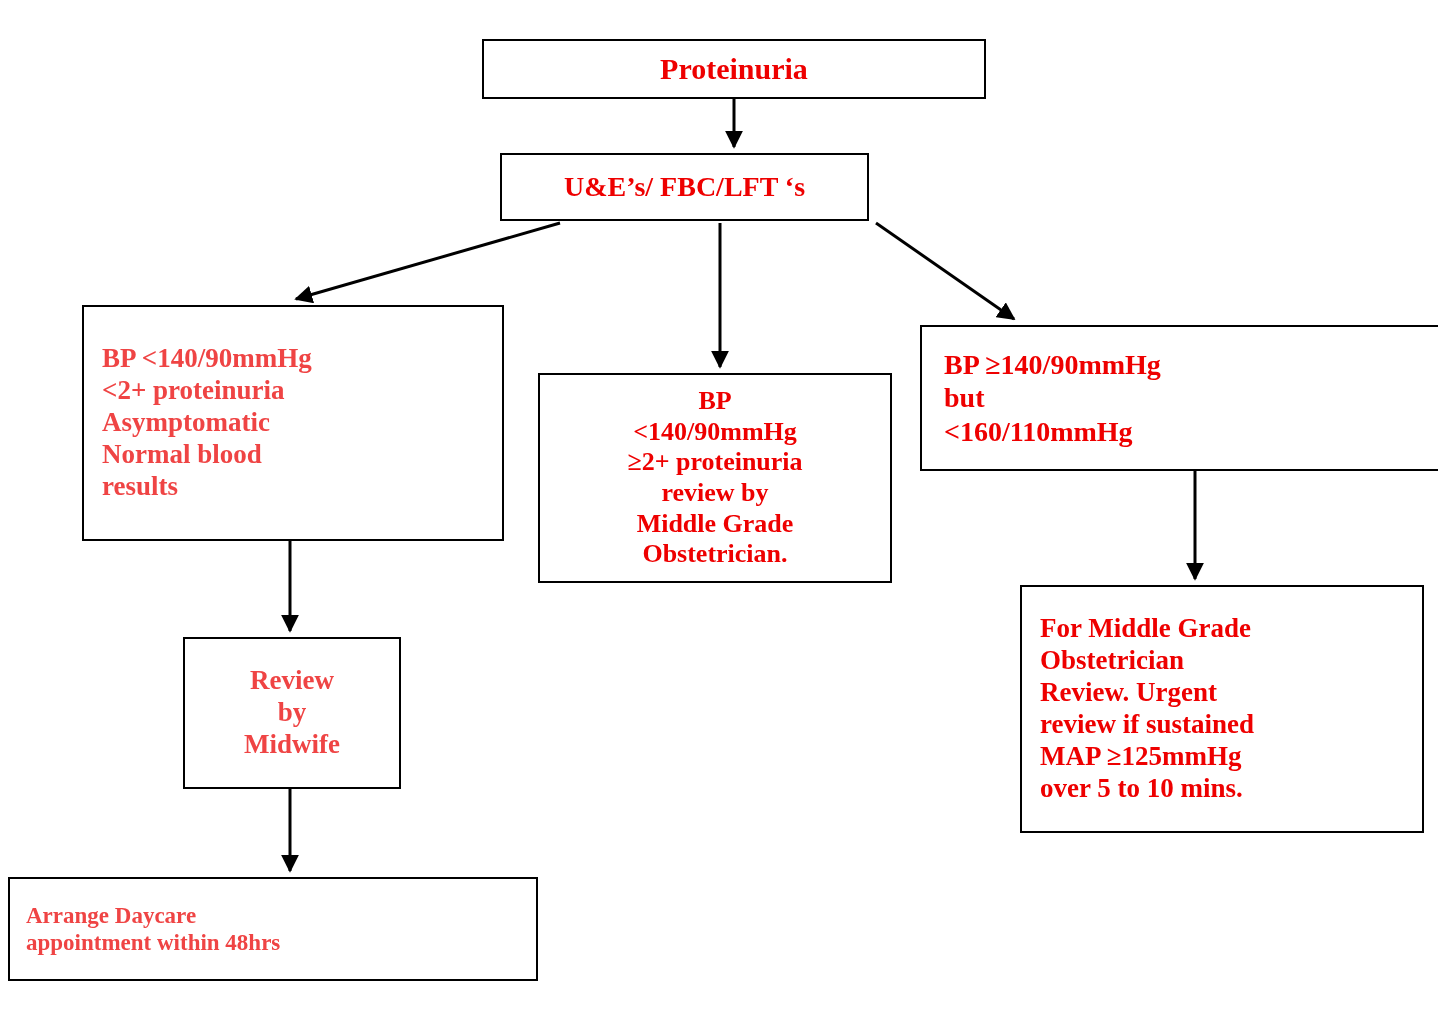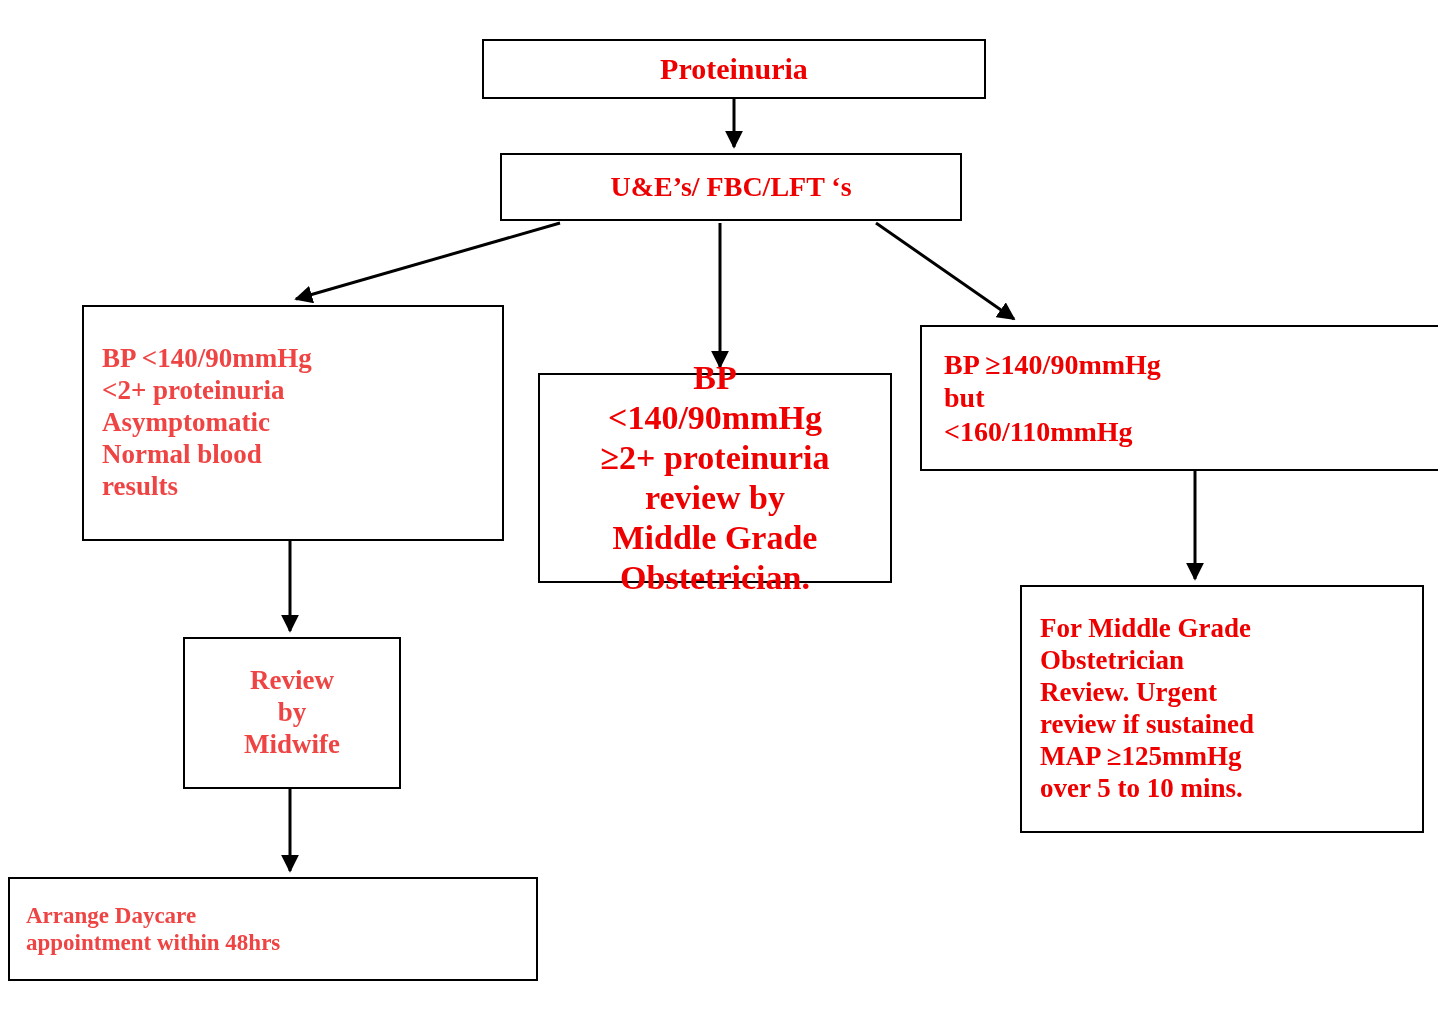--- a/index.html
+++ b/index.html
@@ -35,23 +35,23 @@
     position: absolute;
     left: 0;
     top: 0;
     width: 1438px;
     height: 1014px;
     pointer-events: none;
   }
 
   
   #n-proteinuria   { left: 482px;  top: 4px;   width: 504px; height: 60px;  font-size: 30px; padding: 0 10px; }
-  #n-bloods        { left: 500px;  top: 118px; width: 462px; height: 68px;  font-size: 28px; padding: 0 10px; }
+  #n-bloods        { left: 500px;  top: 118px; width: 369px; height: 68px;  font-size: 28px; padding: 0 10px; }
   #n-mild          { left: 82px;   top: 270px; width: 422px; height: 236px; font-size: 27px; padding: 10px 18px; }
-  #n-moderate      { left: 538px;  top: 338px; width: 354px; height: 210px; font-size: 34px; padding: 8px 20px; }
+  #n-moderate      { left: 538px;  top: 338px; width: 354px; height: 210px; font-size: 26px; padding: 8px 20px; }
   #n-severe        { left: 920px;  top: 290px; width: 580px; height: 146px; font-size: 28px; padding: 8px 22px; }
   #n-midwife       { left: 183px;  top: 602px; width: 218px; height: 152px; font-size: 27px; padding: 6px 28px; }
   #n-daycare       { left: 8px;    top: 842px; width: 530px; height: 104px; font-size: 23px; padding: 6px 16px; }
   #n-obstetrician  { left: 1020px; top: 550px; width: 404px; height: 248px; font-size: 27px; padding: 10px 18px; }
 </style>
 </head>
 <body>
 
 <div id="canvas">
 

